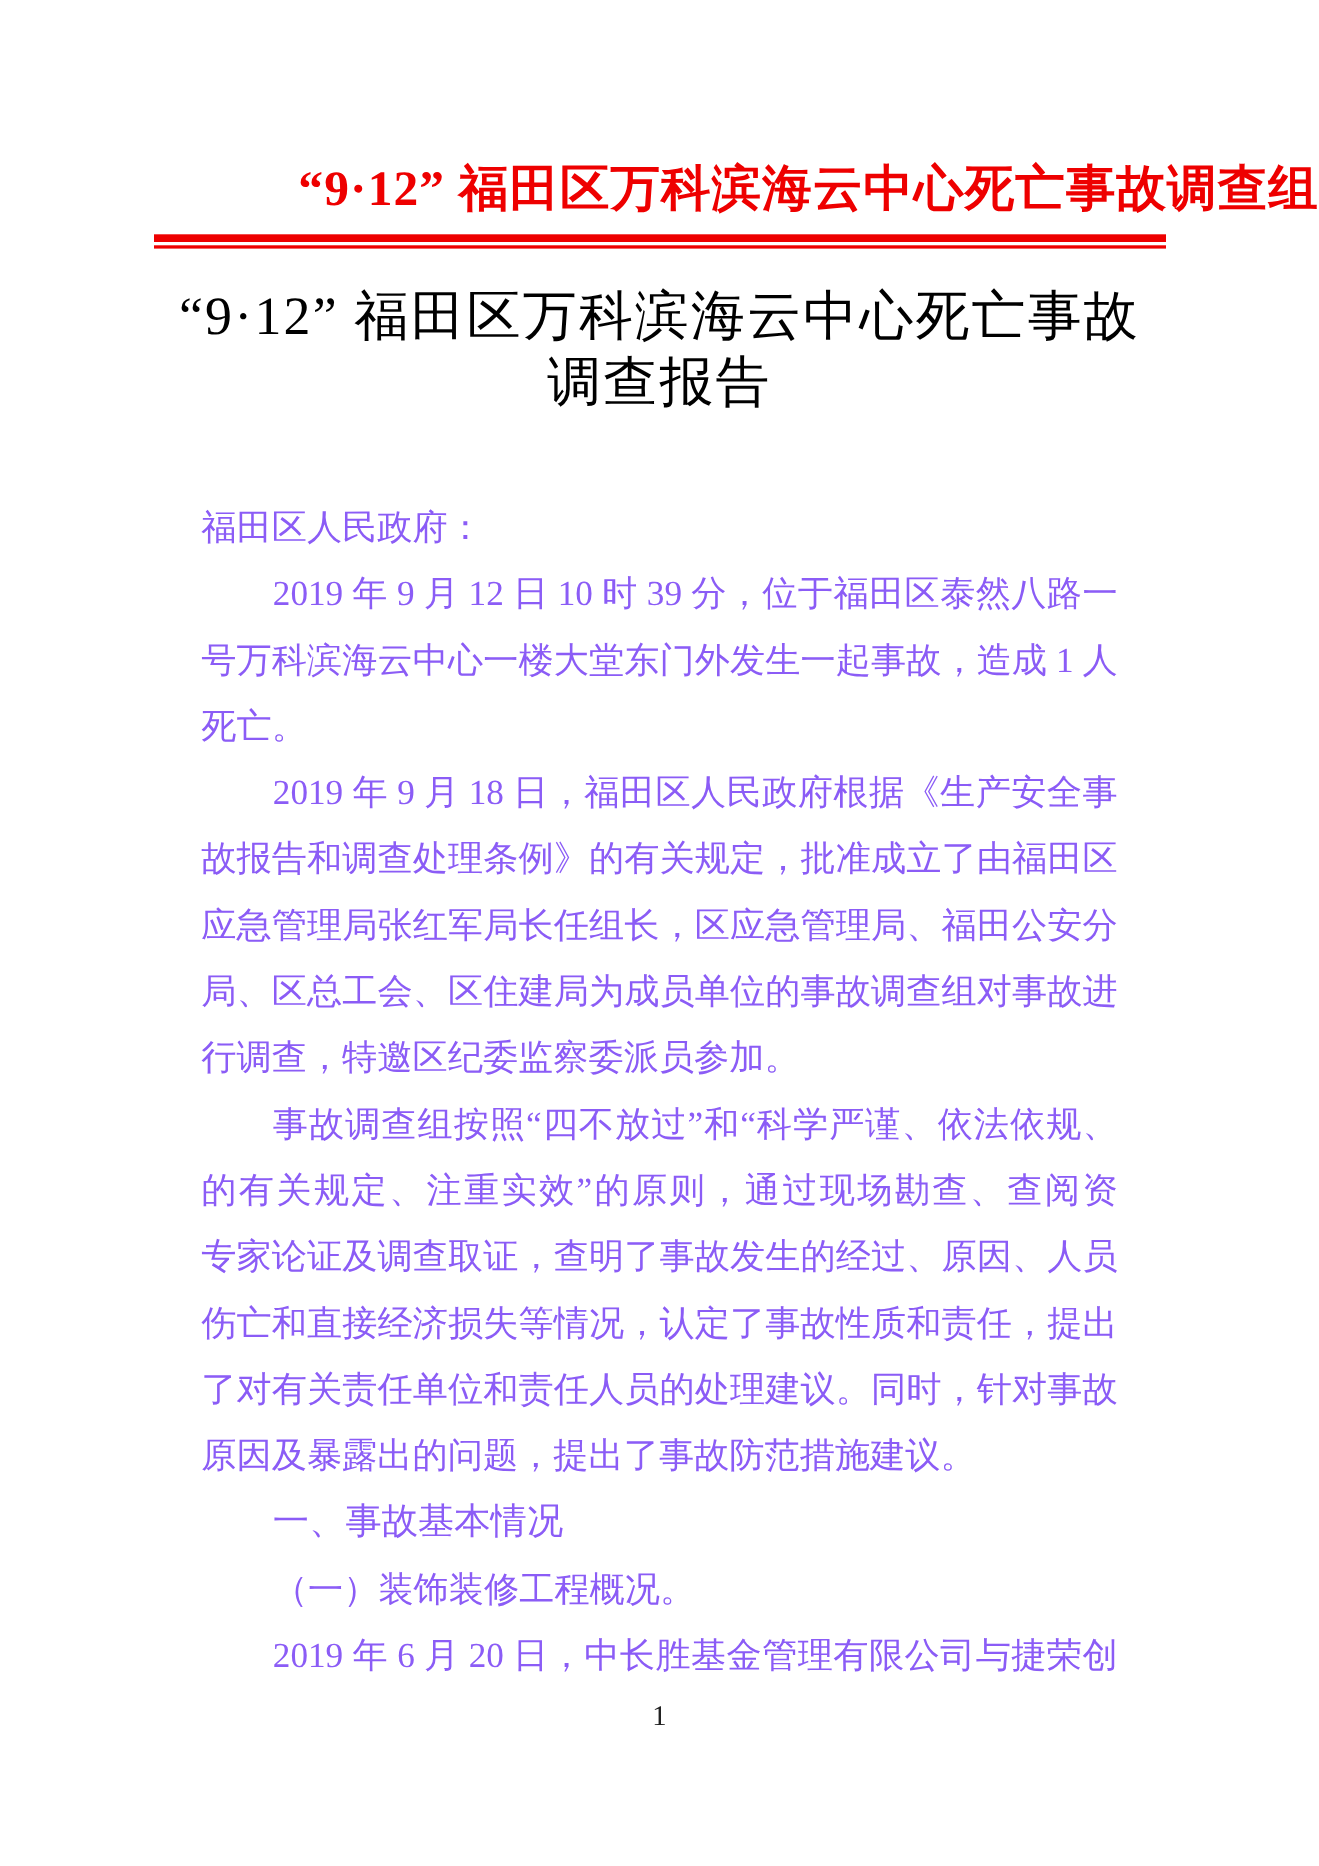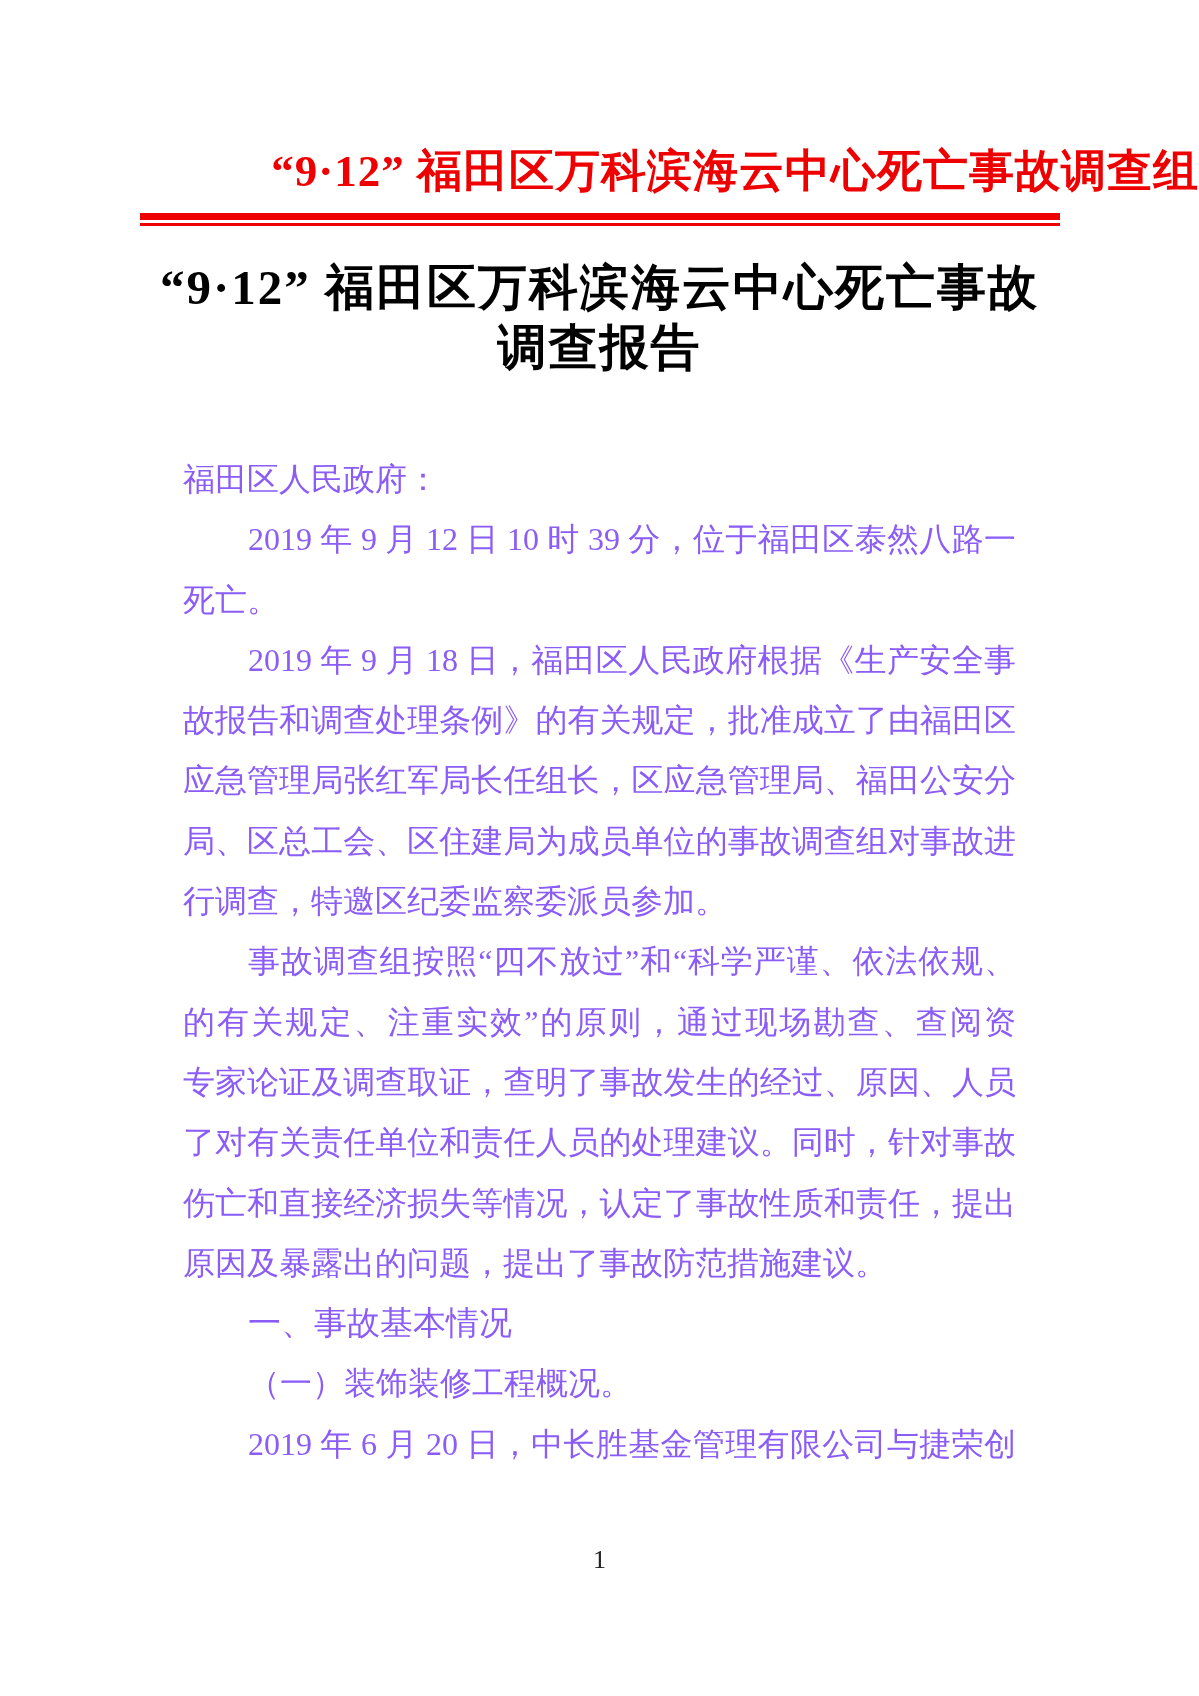--- a/index.html
+++ b/index.html
@@ -47,21 +47,21 @@
     height: 3px;
     background: #ee0000;
   }
   
   .title {
     position: absolute;
     top: 258px;
     left: 0;
     width: 100%;
     text-align: center;
-    font-weight: bold;
+    font-weight: normal;
     font-size: 49px;
     line-height: 60px;
     color: #000000;
     letter-spacing: 2px;
   }
   
   .body-block {
     position: absolute;
     top: 449px;
     left: 183px;
@@ -116,35 +116,36 @@
     <div>“9·12” 福田区万科滨海云中心死亡事故</div>
     <div>调查报告</div>
   </div>
 
   <div class="body-block">
       <div>
         <div class="line">福田区人民政府：</div>
       </div>
       <div>
         <div class="line j ind">2019 年 9 月 12 日 10 时 39 分，位于福田区泰然八路一</div>
+        <div class="line j">号万科滨海云中心一楼大堂东门外发生一起事故，造成 1 人</div>
         <div class="line">死亡。</div>
       </div>
       <div>
         <div class="line j ind">2019 年 9 月 18 日，福田区人民政府根据《生产安全事</div>
         <div class="line j">故报告和调查处理条例》的有关规定，批准成立了由福田区</div>
         <div class="line j">应急管理局张红军局长任组长，区应急管理局、福田公安分</div>
         <div class="line j">局、区总工会、区住建局为成员单位的事故调查组对事故进</div>
         <div class="line">行调查，特邀区纪委监察委派员参加。</div>
       </div>
       <div>
         <div class="line j ind">事故调查组按照“四不放过”和“科学严谨、依法依规、</div>
         <div class="line j">的有关规定、注重实效”的原则，通过现场勘查、查阅资料、</div>
         <div class="line j">专家论证及调查取证，查明了事故发生的经过、原因、人员</div>
+        <div class="line j">伤亡和直接经济损失等情况，认定了事故性质和责任，提出</div>
         <div class="line j">了对有关责任单位和责任人员的处理建议。同时，针对事故</div>
-        <div class="line j">伤亡和直接经济损失等情况，认定了事故性质和责任，提出</div>
         <div class="line">原因及暴露出的问题，提出了事故防范措施建议。</div>
       </div>
       <div class="line heading"><span class="hb">一、事故</span><span class="hr">基本情况</span></div>
       <div>
         <div class="line ind">（一）装饰装修工程概况。</div>
       </div>
       <div>
         <div class="line j ind">2019 年 6 月 20 日，中长胜基金管理有限公司与捷荣创</div>
       </div>
     </div>

